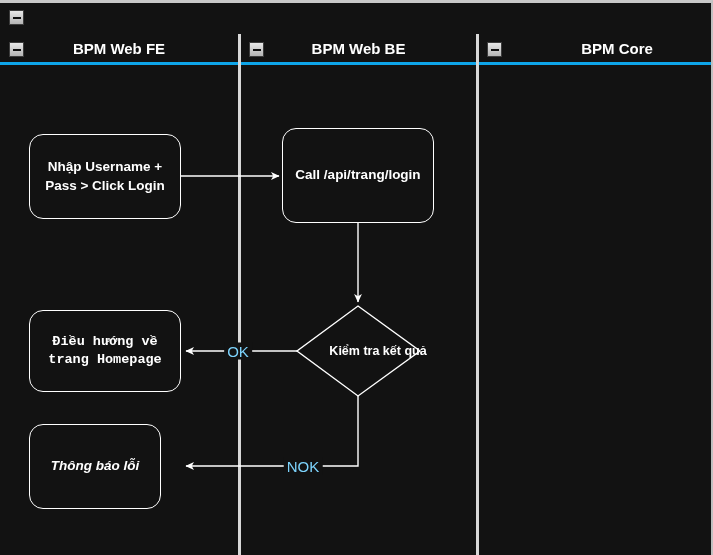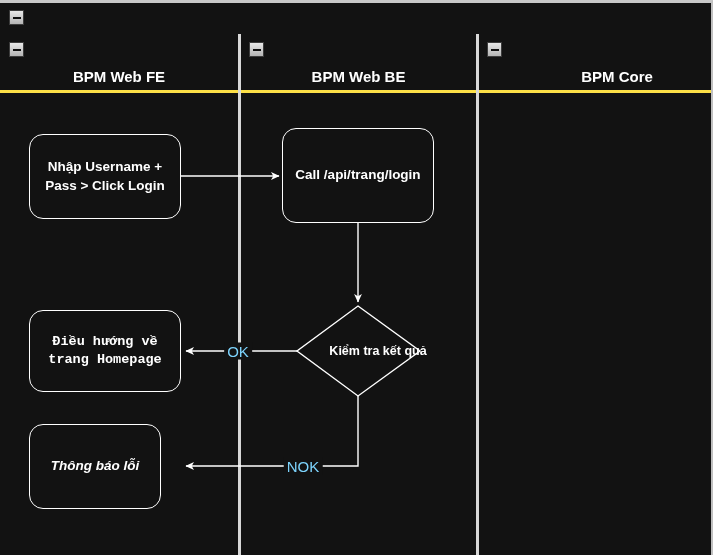--- a/index.html
+++ b/index.html
@@ -42,26 +42,25 @@
     font-weight: bold;
     letter-spacing: 0.2px;
   }
 
   
   .lane-header {
     position: absolute;
     top: 31px;
     height: 31px;
     background: #121212;
-    border-bottom: 3px solid #fde047;
-    box-sizing: border-box;
-    display: flex;
-    align-items: center;
-    justify-content: center;
-    margin-top: 28px;
+    border-bottom: 3px solid #0ea5e9;
+    box-sizing: border-box;
+    display: flex;
+    align-items: center;
+    justify-content: center;
   }
   .lane-header-text {
     color: #ffffff;
     font-size: 15px;
     font-weight: bold;
   }
 
   
   .lane-sep {
     position: absolute;

